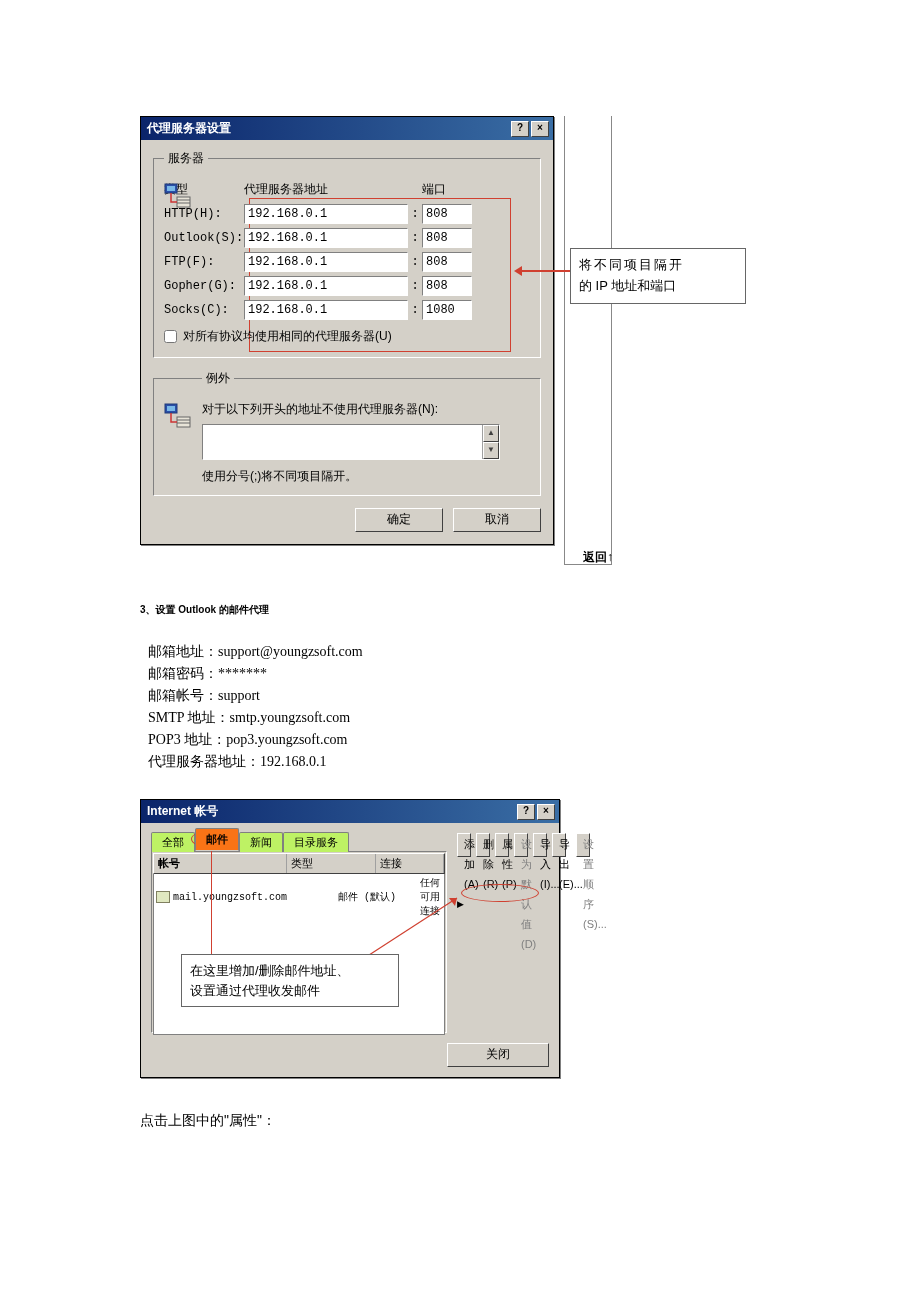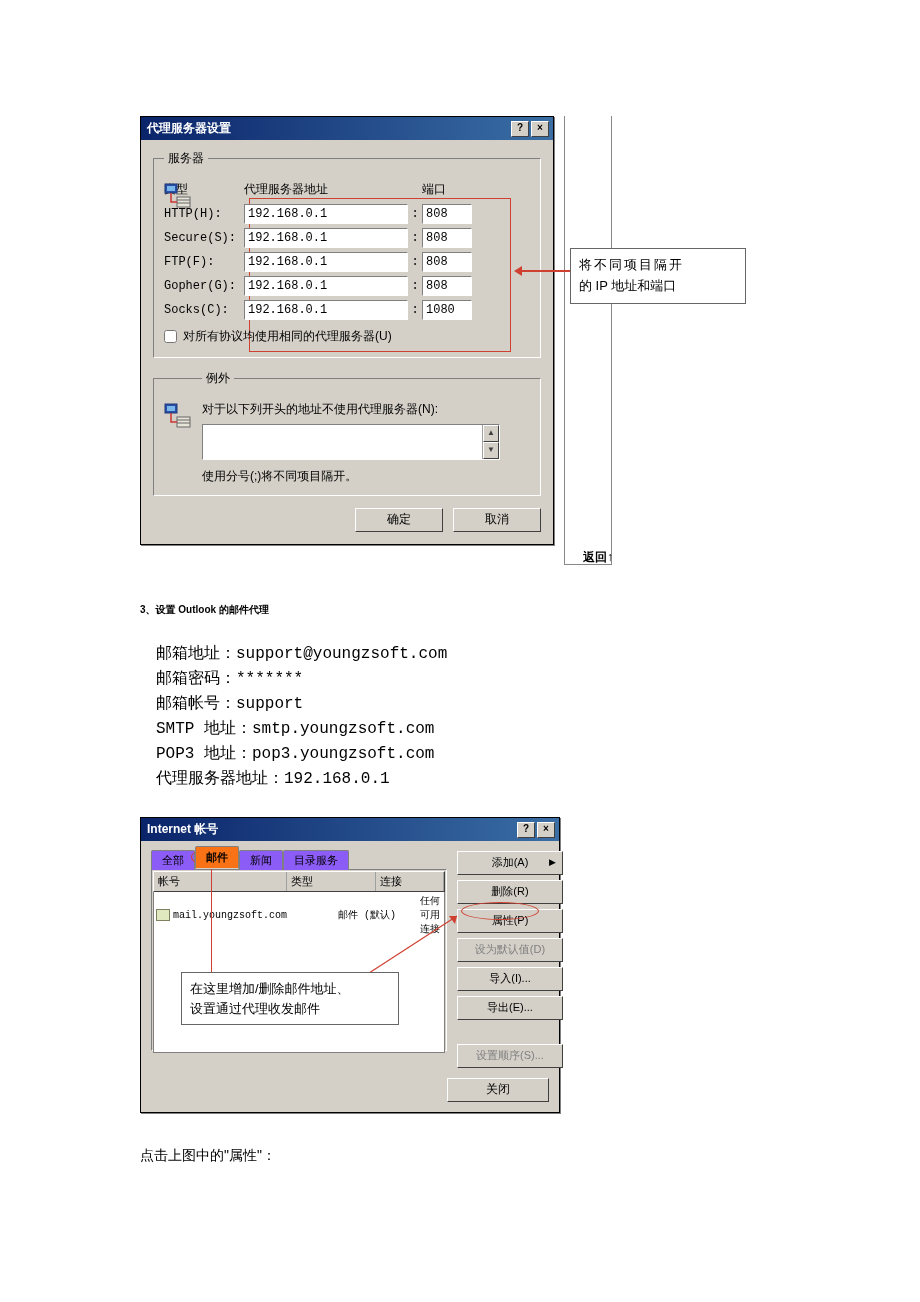--- a/index.html
+++ b/index.html
@@ -249,23 +249,23 @@
   
   .sec3 {
     margin-top: 38px;
   }
   .sec3 h3 {
     font-size: 10px;
     font-weight: bold;
     margin: 0 0 26px 0;
   }
   .sec3 p {
-    margin: 4px 16px;
-    font-size: 16px;
-    font-family: Liberation Mono, monospace;
+    margin: 4px 8px;
+    font-size: 14px;
+    font-family: Liberation Serif, serif;
   }
 
   
   .dlg2 {
     margin-top: 28px;
     width: 418px;
     background: #d4d0c8;
     border: 1px solid #000;
     box-shadow: 1px 1px 0 #808080;
     position: relative;
@@ -281,21 +281,21 @@
   }
   .tabs {
     display: flex;
     align-items: flex-end;
     font-size: 11px;
     height: 20px;
   }
   .tab {
     border: 1px solid #808080;
     border-bottom: none;
-    background: #8b5cf6;
+    background: #bef264;
     padding: 2px 10px 2px 10px;
     margin-right: 0px;
     position: relative;
     top: 1px;
     border-top-left-radius: 2px;
     border-top-right-radius: 2px;
   }
   .tab.active {
     background: #f97316;
     z-index: 2;
@@ -318,21 +318,21 @@
     font-size: 11px;
     background: #d4d0c8;
     border: 1px solid #fff;
     border-right-color:#404040;
     border-bottom-color:#404040;
   }
   .listhead div {
     padding: 2px 4px;
     border-right: 1px solid #a0a0a0;
   }
-  .lh-a { width: 124px; }
+  .lh-a { width: 124px; font-weight: bold; }
   .lh-b { width: 80px; }
   .lh-c { flex:1; }
   .listbody {
     background: #fff;
     height: 160px;
     border: 1px solid #808080;
     border-top: none;
     font-size: 10px;
     font-family: "Courier New", SimSun, monospace;
     position: relative;
@@ -348,21 +348,21 @@
     border: 1px solid #808060;
     margin-right: 3px;
   }
   .listrow .c1 { width: 118px; white-space: nowrap; overflow: hidden; }
   .listrow .c2 { width: 82px; padding-left: 47px; }
   .listrow .c3 { flex:1; }
 
   .rightbtns {
     width: 92px;
     display: flex;
-    flex-direction: column;
+    flex-direction: row;
     gap: 5px;
     margin-top: 2px;
   }
   .rightbtns .winbtn {
     min-width: 0;
     width: 100%;
     font-size: 11px;
     text-align: center;
     position: relative;
   }
@@ -469,21 +469,21 @@
             <span class="h3">端口</span>
           </div>
 
           <div class="svr-row">
             <span class="lbl">HTTP(H):</span>
             <input class="inp-addr" value="192.168.0.1" style="">
             <span class="colon">:</span>
             <input class="inp-port" value="808" style="">
           </div>
           <div class="svr-row">
-            <span class="lbl">Secure(S):</span>
+            <span class="lbl">Outlook(S):</span>
             <input class="inp-addr" value="192.168.0.1" style="">
             <span class="colon">:</span>
             <input class="inp-port" value="808" style="">
           </div>
           <div class="svr-row">
             <span class="lbl">FTP(F):</span>
             <input class="inp-addr" value="192.168.0.1" style="">
             <span class="colon">:</span>
             <input class="inp-port" value="808" style="">
           </div>

